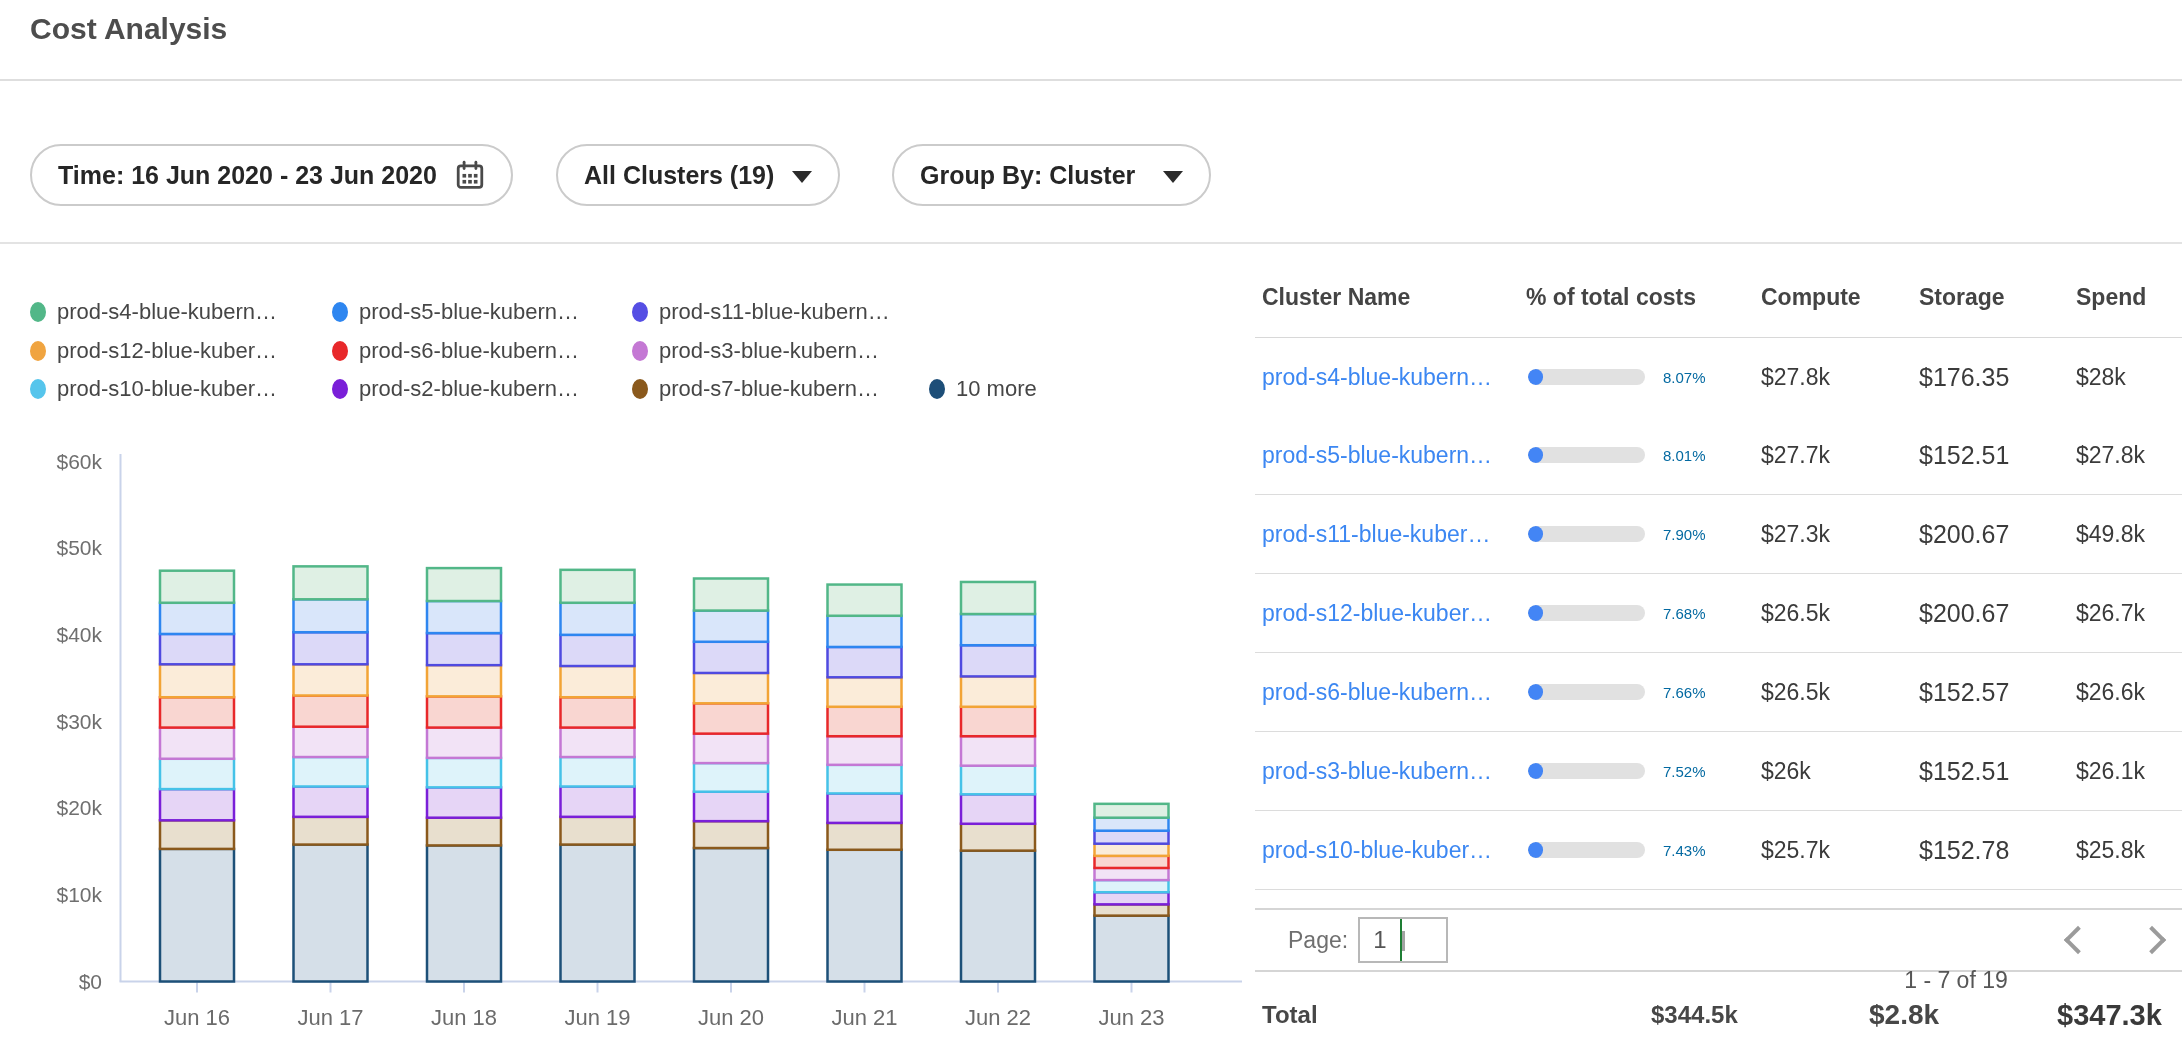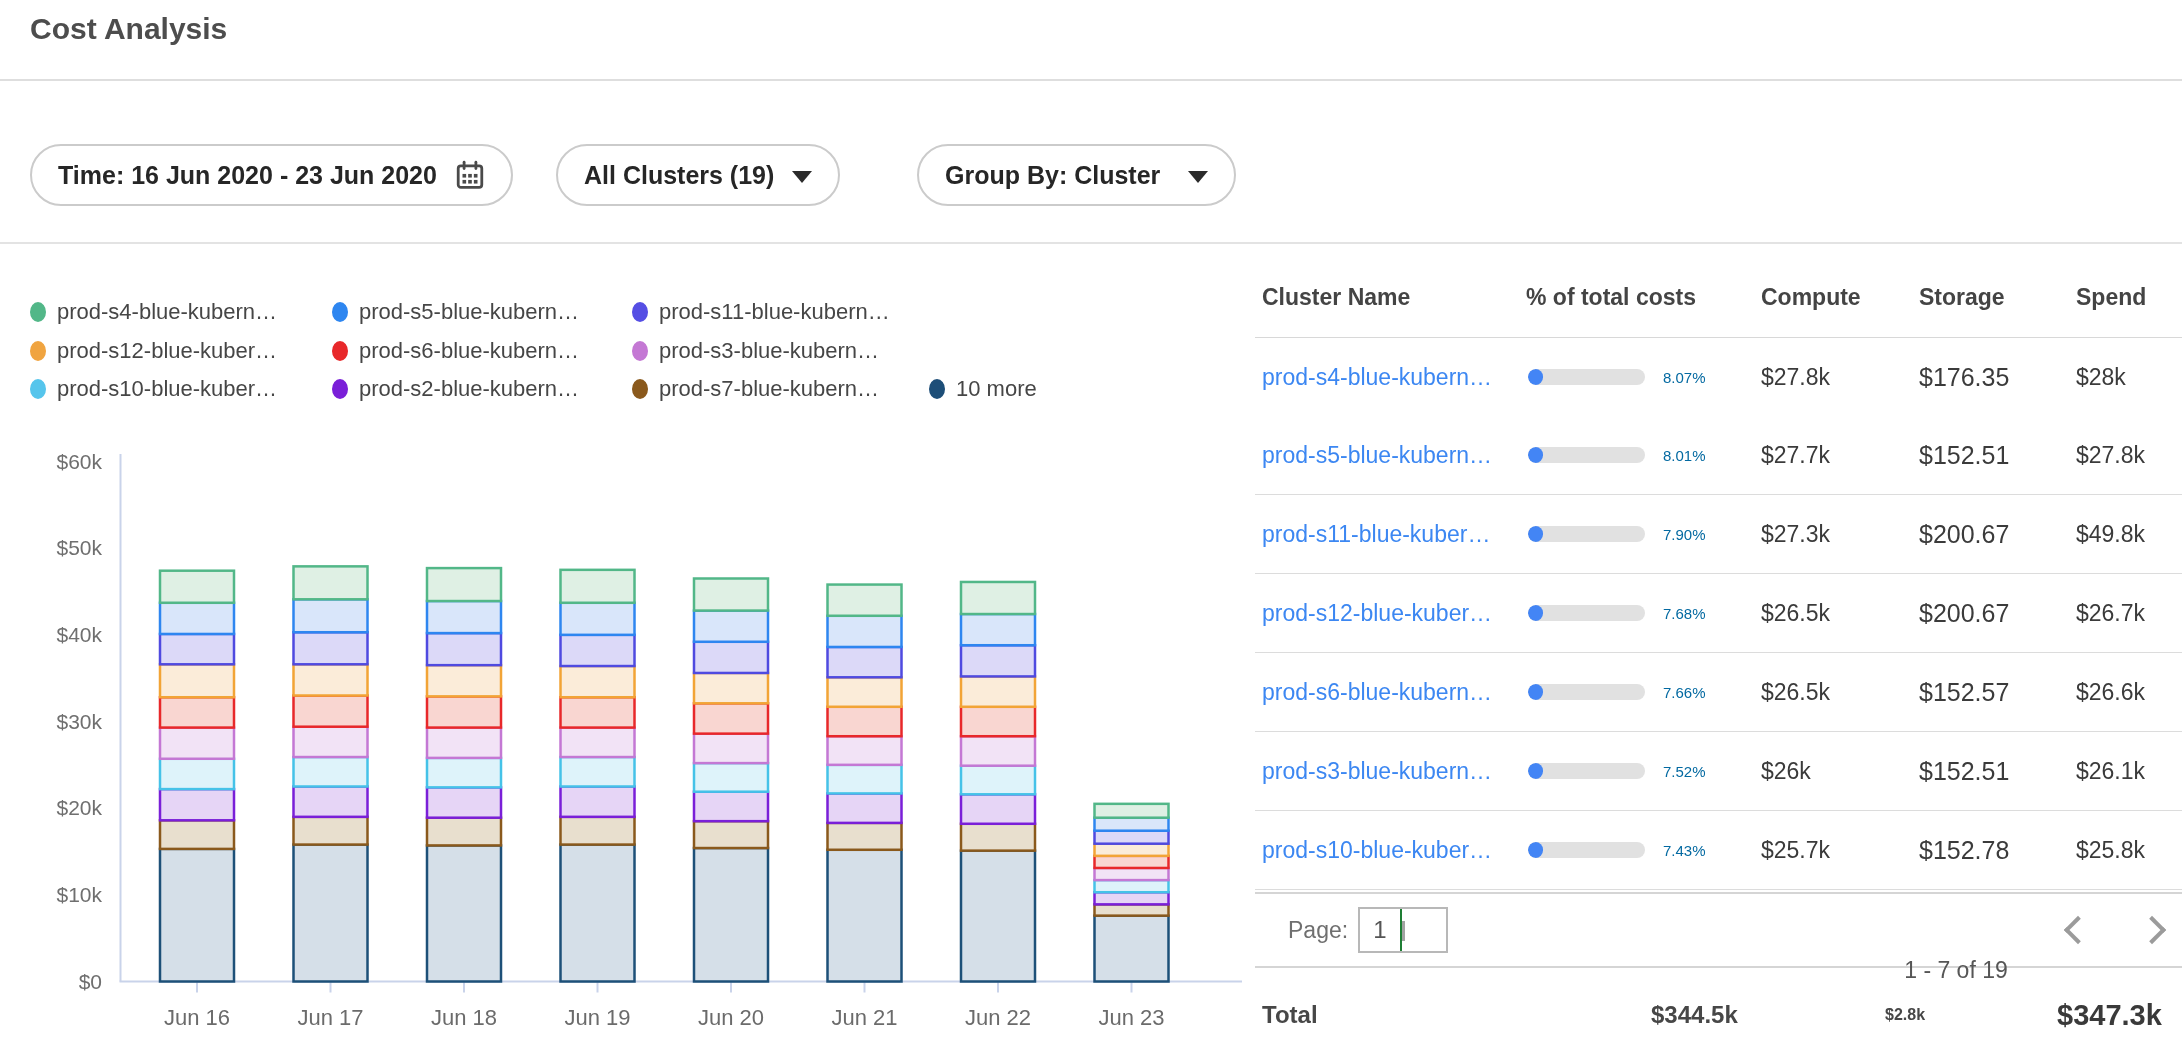--- a/index.html
+++ b/index.html
@@ -10,21 +10,21 @@
   .title{position:absolute;left:30px;top:12px;font-size:30px;font-weight:600;color:#4d4d4d;}
   .divider-top{position:absolute;left:0;top:79px;width:100%;height:2px;background:#dedede;}
   .divider-filters{position:absolute;left:0;top:242px;width:100%;height:2px;background:#e3e3e3;}
 
   
   .pill{position:absolute;top:144px;display:inline-flex;align-items:center;gap:18px;
         height:62px;padding:0 26px;border:2px solid #cbcbcb;border-radius:34px;
         background:#fff;font-size:25px;font-weight:700;color:#262626;box-sizing:border-box;cursor:pointer;}
   .pill-time{left:30px;}
   .pill-clusters{left:556px;}
-  .pill-group{left:917px;gap:28px;}
+  .pill-group{left:892px;gap:28px;}
   .caret-down{width:0;height:0;border-left:10px solid transparent;border-right:10px solid transparent;
               border-top:12px solid #2b2b2b;margin-top:3px;}
 
   
   .legend-item{position:absolute;display:flex;align-items:center;gap:11px;height:26px;cursor:pointer;}
   .legend-dot{width:16px;height:20px;border-radius:50%;flex:0 0 auto;}
   .legend-label{font-size:22px;color:#464646;white-space:nowrap;}
 
   
   .chart-wrap{position:absolute;left:0;top:430px;width:1246px;height:622px;}
@@ -43,21 +43,21 @@
              font-size:23px;color:#3c87f2;text-decoration:none;white-space:nowrap;cursor:pointer;}
   .pct-bar{position:absolute;left:273px;top:50%;transform:translateY(-50%);
            width:117px;height:16px;border-radius:8px;background:#e1e1e1;overflow:hidden;}
   .pct-fill{height:100%;min-width:15px;border-radius:8px;background:#4385f5;}
   .cell-pct{position:absolute;left:408px;top:50%;transform:translateY(-50%);font-size:15px;color:#0369a1;}
   .cell-compute{position:absolute;left:506px;top:50%;transform:translateY(-50%);font-size:23px;color:#3b3b3b;}
   .cell-storage{position:absolute;left:664px;top:50%;transform:translateY(-50%);font-size:25px;color:#3b3b3b;}
   .cell-spend{position:absolute;left:821px;top:50%;transform:translateY(-50%);font-size:23px;color:#3b3b3b;}
 
   
-  .pager{position:absolute;left:0;top:622px;width:100%;height:76px;box-sizing:border-box;
+  .pager{position:absolute;left:0;top:638px;width:100%;height:64px;box-sizing:border-box;
          border-top:2px solid #d5d5d5;border-bottom:2px solid #d5d5d5;background:#fff;}
   .pager-label{position:absolute;left:33px;top:50%;transform:translateY(-50%);font-size:23px;color:#6f6f6f;}
   .page-select{position:absolute;left:103px;top:50%;transform:translateY(-50%);width:90px;height:46px;
                border:2px solid #b8b8b8;background:#fff;display:flex;align-items:center;box-sizing:border-box;cursor:pointer;}
   .page-select .val{width:40px;text-align:center;font-size:24px;color:#555;}
   .page-select .green-line{width:2px;height:100%;background:#1e7e34;}
   .select-chev{width:13px;height:13px;border-style:solid;border-color:#a3a3a3;border-width:0 0 3px 3px;
                transform:rotate(-45deg);margin:-4px auto 0 auto;}
   .pager-range{position:absolute;left:646px;top:50%;transform:translateY(-50%);width:110px;
                text-align:center;font-size:23px;color:#565656;white-space:nowrap;margin-top:40px;}
@@ -65,21 +65,21 @@
             display:flex;align-items:center;justify-content:center;background:transparent;border:none;padding:0;}
   .chev-prev{left:800px;} .chev-next{left:880px;}
   .chev{width:16px;height:16px;border-style:solid;border-color:#9b9b9b;border-width:0 0 4px 4px;}
   .chev.left{transform:rotate(45deg);margin-left:6px;}
   .chev.right{transform:rotate(225deg);margin-right:6px;}
 
   
   .total-row{position:absolute;left:0;top:708px;width:100%;height:74px;}
   .total-label{position:absolute;left:7px;top:50%;transform:translateY(-50%);font-size:24px;font-weight:600;color:#474747;}
   .total-compute{position:absolute;left:396px;top:50%;transform:translateY(-50%);font-size:24px;font-weight:600;color:#474747;}
-  .total-storage{position:absolute;left:630px;top:50%;transform:translateY(-50%);font-size:16px;font-weight:600;color:#474747;}
+  .total-storage{position:absolute;left:614px;top:50%;transform:translateY(-50%);font-size:28px;font-weight:600;color:#474747;}
   .total-spend{position:absolute;left:802px;top:50%;transform:translateY(-50%);font-size:29px;font-weight:700;color:#3a3a3a;}
 </style>
 </head>
 <body>
 
 <div class="page">
 
   <div class="title">Cost Analysis</div>
   <div class="divider-top"></div>
 

